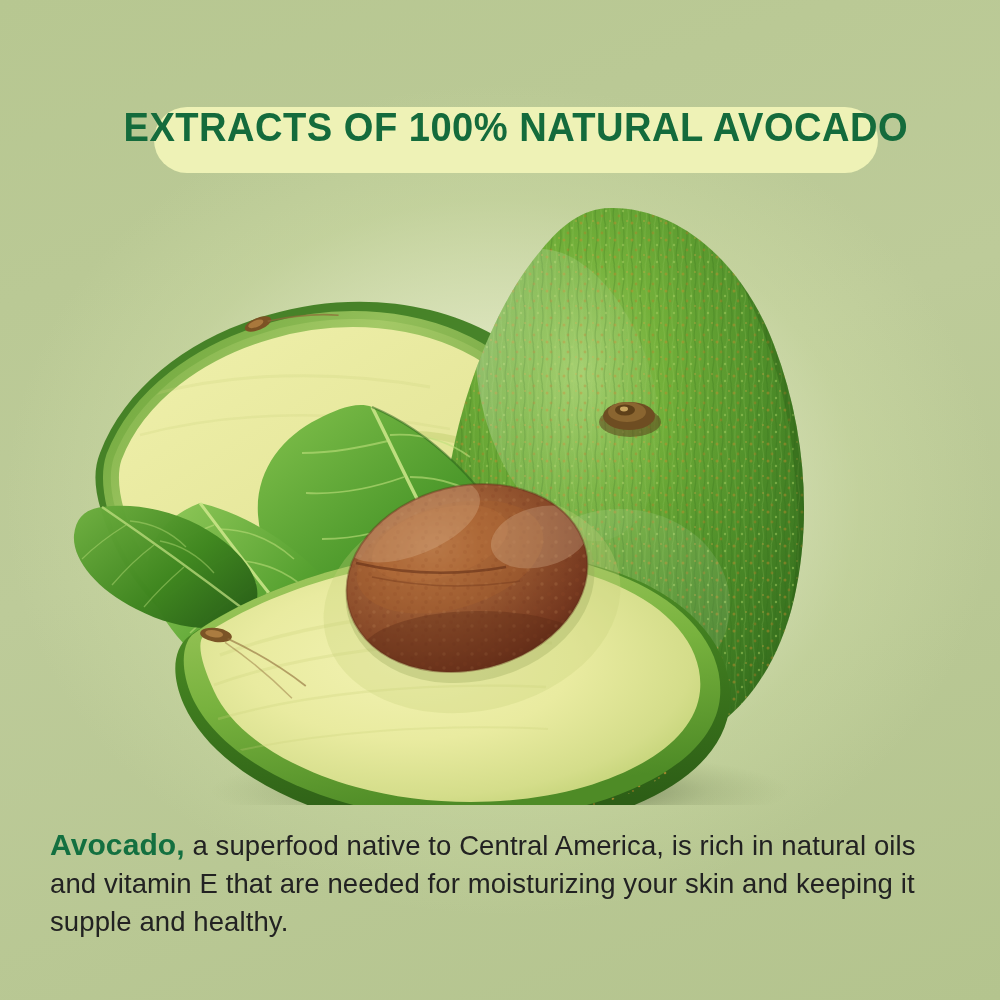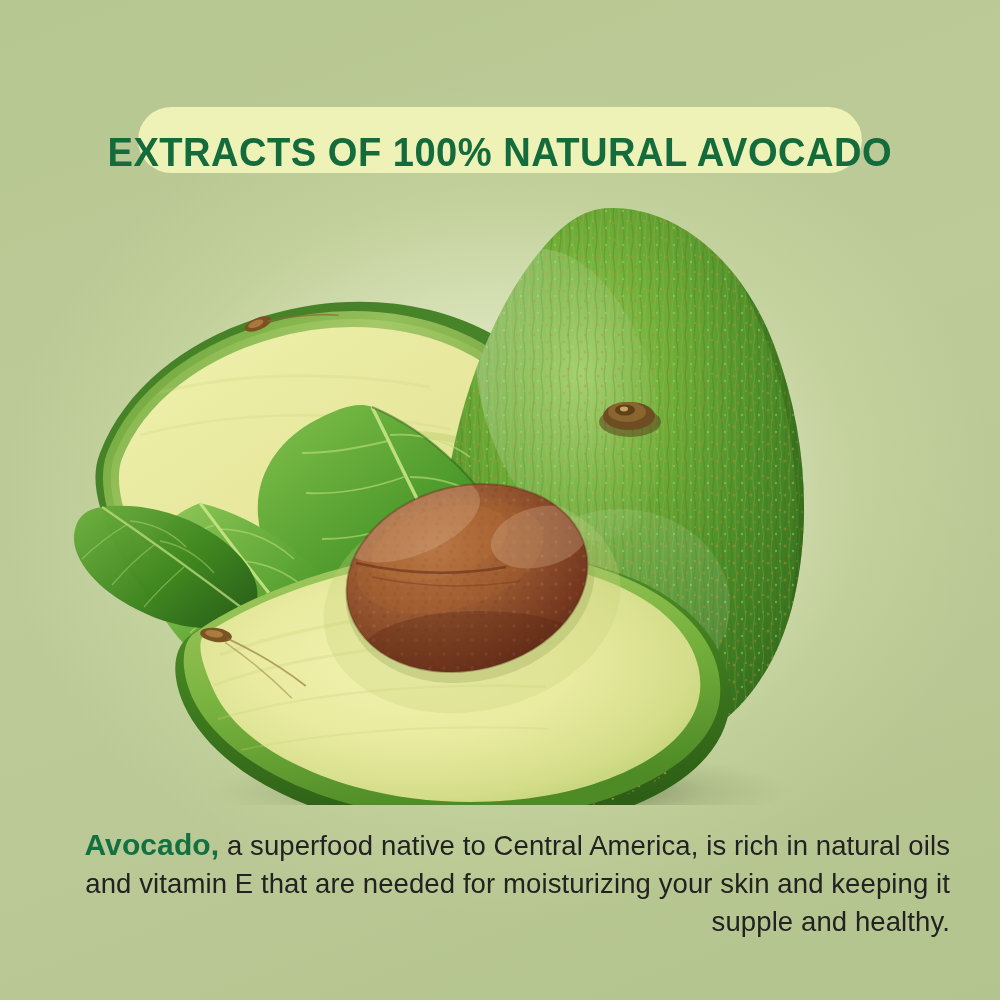--- a/index.html
+++ b/index.html
@@ -25,28 +25,28 @@
         rgba(238,242,213,0.95) 0%,
         rgba(230,237,200,0.75) 30%,
         rgba(210,224,168,0.35) 58%,
         rgba(185,201,148,0.0) 80%),
       linear-gradient(160deg, #b7c791 0%, #bdcb99 45%, #b4c48e 100%);
   }
 
   
   .banner {
     position: absolute;
-    left: 138px;
+    left: 154px;
     top: 107px;
     width: 724px;
     height: 66px;
     background: #eef2b6;
     border-radius: 33px;
     display: flex;
-    align-items: flex-end;
+    align-items: flex-start;
     justify-content: center;
     box-sizing: border-box;
   }
   .banner-title {
     color: #146b3c;
     font-family: "Liberation Sans Narrow", "Liberation Sans", sans-serif;
     font-size: 41px;
     font-weight: bold;
     letter-spacing: 0.5px;
     line-height: 1;
@@ -64,21 +64,21 @@
     height: 620px;
   }
   .scene svg { display: block; width: 1000px; height: 620px; }
 
   
   .description {
     position: absolute;
     left: 50px;
     top: 826px;
     width: 900px;
-    text-align: right;
+    text-align: left;
     color: #222;
     font-family: "Liberation Sans Narrow", "Liberation Sans", sans-serif;
     font-size: 27.5px;
     line-height: 38px;
     letter-spacing: 0.1px;
   }
   .description .lead {
     color: #137040;
     font-weight: bold;
     font-size: 30px;

